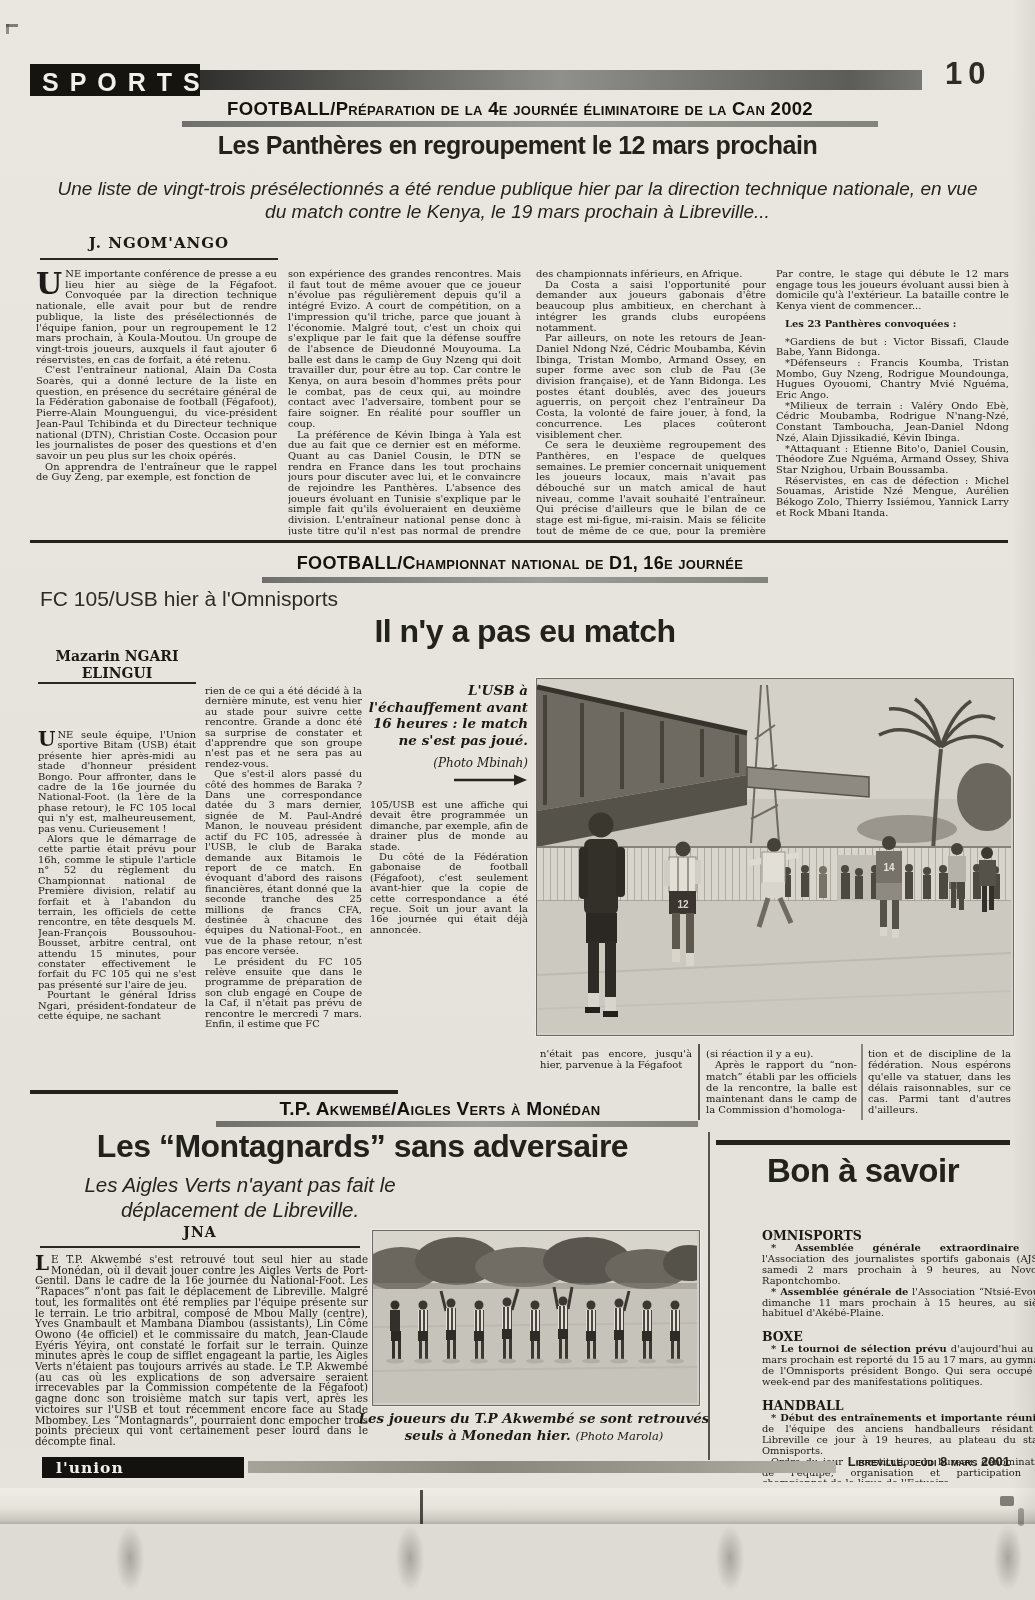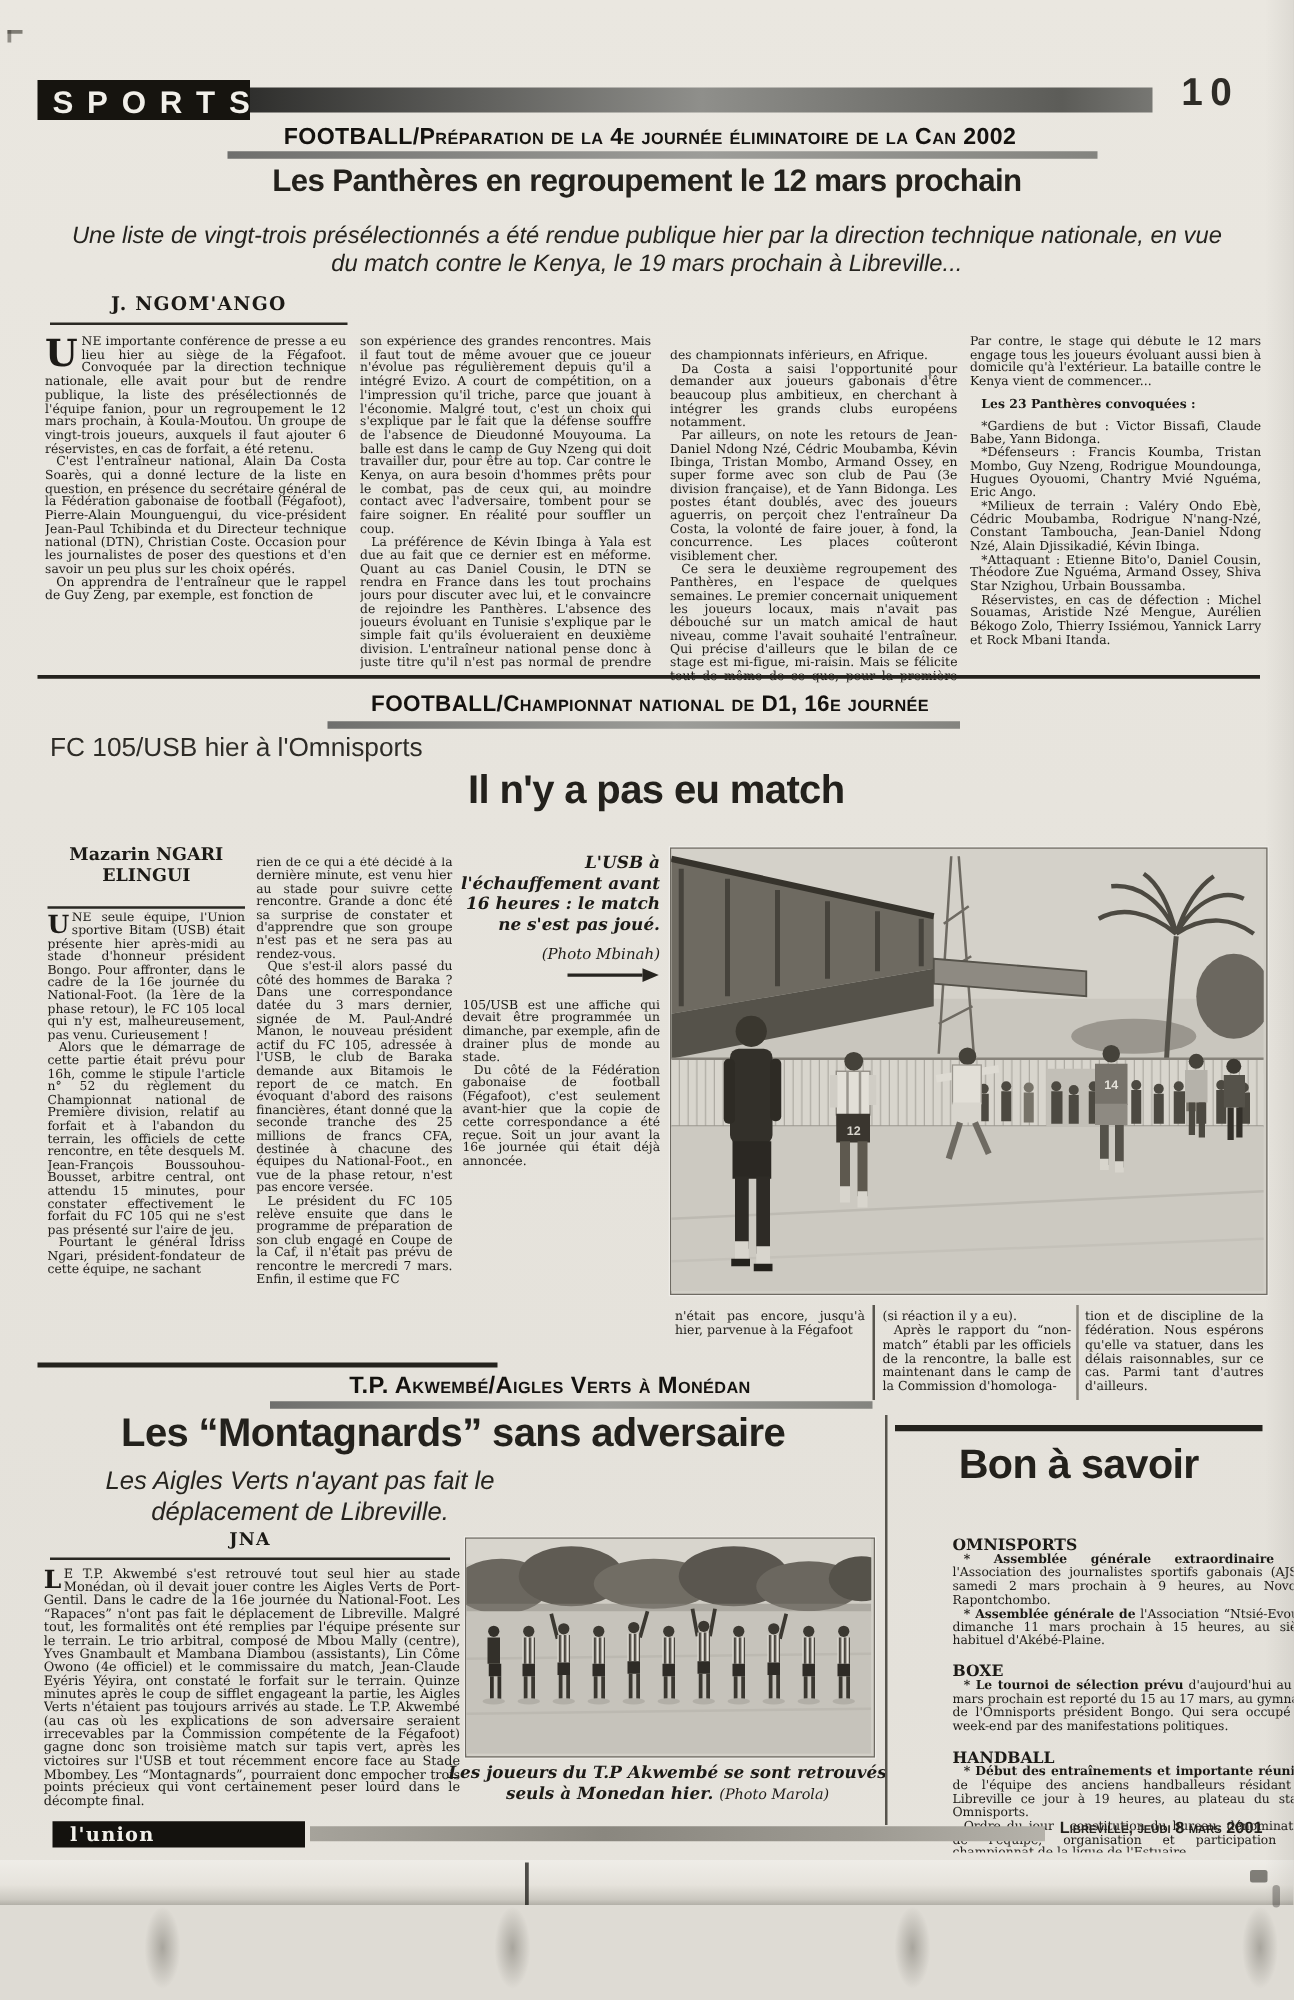--- a/index.html
+++ b/index.html
@@ -56,21 +56,21 @@
 
   <div class="abs ser just colbox a1col" style="left:36px;top:269px;width:241px;height:266px;">
     <p class="bp first"><span class="dc3">U</span><span>NE importante conférence de presse a eu lieu hier au siège de la Fégafoot. Convoquée par la direction technique nationale, elle avait pour but de rendre publique, la liste des présélectionnés de l'équipe fanion, pour un regroupement le 12 mars prochain, à Koula-Moutou. Un groupe de vingt-trois joueurs, auxquels il faut ajouter 6 réservistes, en cas de forfait, a été retenu.</span></p>
     <p class="bp">C'est l'entraîneur national, Alain Da Costa Soarès, qui a donné lecture de la liste en question, en présence du secrétaire général de la Fédération gabonaise de football (Fégafoot), Pierre-Alain Mounguengui, du vice-président Jean-Paul Tchibinda et du Directeur technique national (DTN), Christian Coste. Occasion pour les journalistes de poser des questions et d'en savoir un peu plus sur les choix opérés.</p>
     <p class="bp">On apprendra de l'entraîneur que le rappel de Guy Zeng, par exemple, est fonction de</p>
   </div>
   <div class="abs ser just colbox a1col" style="left:288px;top:269px;width:233px;height:266px;">
     <p class="bp first">son expérience des grandes rencontres. Mais il faut tout de même avouer que ce joueur n'évolue pas régulièrement depuis qu'il a intégré Evizo. A court de compétition, on a l'impression qu'il triche, parce que jouant à l'économie. Malgré tout, c'est un choix qui s'explique par le fait que la défense souffre de l'absence de Dieudonné Mouyouma. La balle est dans le camp de Guy Nzeng qui doit travailler dur, pour être au top. Car contre le Kenya, on aura besoin d'hommes prêts pour le combat, pas de ceux qui, au moindre contact avec l'adversaire, tombent pour se faire soigner. En réalité pour souffler un coup.</p>
     <p class="bp">La préférence de Kévin Ibinga à Yala est due au fait que ce dernier est en méforme. Quant au cas Daniel Cousin, le DTN se rendra en France dans les tout prochains jours pour discuter avec lui, et le convaincre de rejoindre les Panthères. L'absence des joueurs évoluant en Tunisie s'explique par le simple fait qu'ils évolueraient en deuxième division. L'entraîneur national pense donc à juste titre qu'il n'est pas normal de prendre des joueurs dans</p>
   </div>
-  <div class="abs ser just colbox a1col" style="left:536px;top:280px;width:230px;height:266px;">
+  <div class="abs ser just colbox a1col" style="left:536px;top:269px;width:230px;height:266px;">
     <p class="bp first">des championnats inférieurs, en Afrique.</p>
     <p class="bp">Da Costa a saisi l'opportunité pour demander aux joueurs gabonais d'être beaucoup plus ambitieux, en cherchant à intégrer les grands clubs européens notamment.</p>
     <p class="bp">Par ailleurs, on note les retours de Jean-Daniel Ndong Nzé, Cédric Moubamba, Kévin Ibinga, Tristan Mombo, Armand Ossey, en super forme avec son club de Pau (3e division française), et de Yann Bidonga. Les postes étant doublés, avec des joueurs aguerris, on perçoit chez l'entraîneur Da Costa, la volonté de faire jouer, à fond, la concurrence. Les places coûteront visiblement cher.</p>
     <p class="bp">Ce sera le deuxième regroupement des Panthères, en l'espace de quelques semaines. Le premier concernait uniquement les joueurs locaux, mais n'avait pas débouché sur un match amical de haut niveau, comme l'avait souhaité l'entraîneur. Qui précise d'ailleurs que le bilan de ce stage est mi-figue, mi-raisin. Mais se félicite tout de même de ce que, pour la première fois, les primes aient été versées aux internationaux avant le début du stage.</p>
   </div>
   <div class="abs ser just colbox a1col" style="left:776px;top:269px;width:233px;height:266px;">
     <p class="bp first">Par contre, le stage qui débute le 12 mars engage tous les joueurs évoluant aussi bien à domicile qu'à l'extérieur. La bataille contre le Kenya vient de commencer...</p>
     <p class="bp" style="font-weight:bold;margin:7px 0;text-align:left;">Les 23 Panthères convoquées :</p>
     <p class="bp">*Gardiens de but : Victor Bissafi, Claude Babe, Yann Bidonga.</p>
     <p class="bp">*Défenseurs : Francis Koumba, Tristan Mombo, Guy Nzeng, Rodrigue Moundounga, Hugues Oyouomi, Chantry Mvié Nguéma, Eric Ango.</p>
@@ -81,21 +81,21 @@
 
   <div class="abs" style="left:30px;top:540px;width:978px;height:3px;background:#24221d;"></div>
 
   <div class="abs san kicker" style="left:245px;top:553px;width:550px;font-size:18px;">FOOTBALL/Championnat national de D1, 16e journée</div>
   <div class="abs rulebar" style="left:262px;top:577px;width:506px;height:6px;"></div>
 
   <div class="abs san" style="left:40px;top:587px;width:330px;font-size:21px;color:#2e2c27;">FC 105/USB hier à l'Omnisports</div>
 
   <div class="abs san headline" style="left:240px;top:613px;width:570px;font-size:32px;">Il n'y a pas eu match</div>
 
-  <div class="abs ser byline" style="left:38px;top:676px;width:158px;font-size:14px;line-height:17px;padding-bottom:15px;">Mazarin NGARI ELINGUI</div>
+  <div class="abs ser byline" style="left:38px;top:648px;width:158px;font-size:14px;line-height:17px;padding-bottom:0;">Mazarin NGARI ELINGUI</div>
 
   <div class="abs ser just colbox a2col" style="left:38px;top:730px;width:158px;height:338px;">
     <p class="bp first"><span class="dc2">U</span><span>NE seule équipe, l'Union sportive Bitam (USB) était présente hier après-midi au stade d'honneur président Bongo. Pour affronter, dans le cadre de la 16e journée du National-Foot. (la 1ère de la phase retour), le FC 105 local qui n'y est, malheureusement, pas venu. Curieusement !</span></p>
     <p class="bp">Alors que le démarrage de cette partie était prévu pour 16h, comme le stipule l'article n° 52 du règlement du Championnat national de Première division, relatif au forfait et à l'abandon du terrain, les officiels de cette rencontre, en tête desquels M. Jean-François Boussouhou-Bousset, arbitre central, ont attendu 15 minutes, pour constater effectivement le forfait du FC 105 qui ne s'est pas présenté sur l'aire de jeu.</p>
     <p class="bp">Pourtant le général Idriss Ngari, président-fondateur de cette équipe, ne sachant</p>
   </div>
   <div class="abs ser just colbox a2col" style="left:205px;top:686px;width:157px;height:382px;">
     <p class="bp first">rien de ce qui a été décidé à la dernière minute, est venu hier au stade pour suivre cette rencontre. Grande a donc été sa surprise de constater et d'apprendre que son groupe n'est pas et ne sera pas au rendez-vous.</p>
     <p class="bp">Que s'est-il alors passé du côté des hommes de Baraka ? Dans une correspondance datée du 3 mars dernier, signée de M. Paul-André Manon, le nouveau président actif du FC 105, adressée à l'USB, le club de Baraka demande aux Bitamois le report de ce match. En évoquant d'abord des raisons financières, étant donné que la seconde tranche des 25 millions de francs CFA, destinée à chacune des équipes du National-Foot., en vue de la phase retour, n'est pas encore versée.</p>
     <p class="bp">Le président du FC 105 relève ensuite que dans le programme de préparation de son club engagé en Coupe de la Caf, il n'était pas prévu de rencontre le mercredi 7 mars. Enfin, il estime que FC</p>

